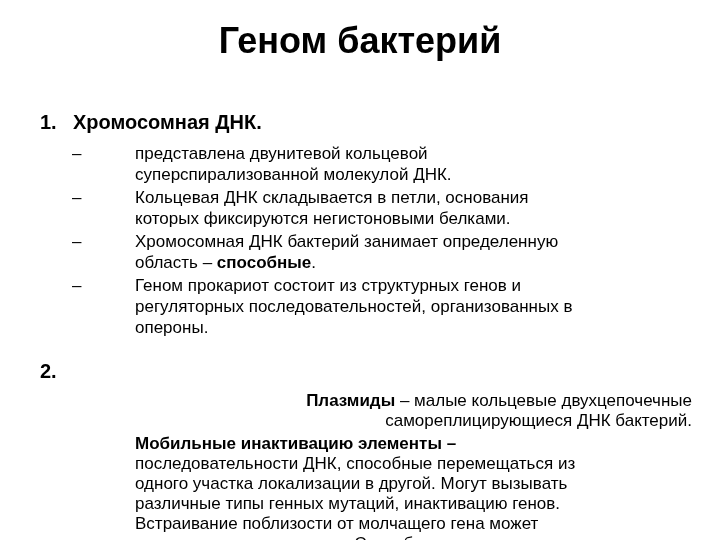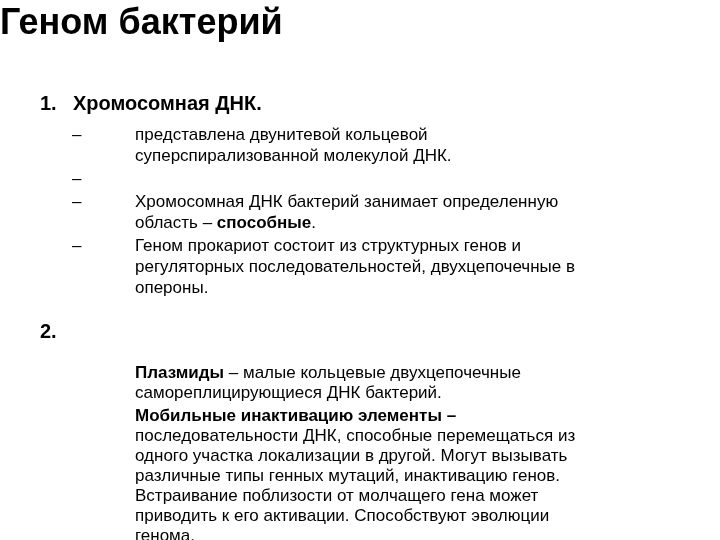--- a/index.html
+++ b/index.html
@@ -5,21 +5,22 @@
   html, body { margin: 0; padding: 0; }
   body {
     width: 720px; height: 540px;
     background: #ffffff; color: #000000;
     font-family: "Liberation Sans", sans-serif;
     overflow: hidden;
   }
   .slide { width: 720px; height: 540px; position: relative; }
 
   .title {
-    margin: 0; padding-top: 1px;
+    margin: 0; padding-top: 20px;
+    text-align: center;
     font-size: 36px; line-height: 42px; font-weight: 700;
   }
 
   .sec-head {
     display: flex; align-items: baseline;
     font-weight: 700; font-size: 20px; line-height: 24px;
   }
   .sec-head--1 { margin-top: 14px; }
   .sec-head--2 { margin-top: 21px; }
   .sec-num { flex: 0 0 73px; padding-left: 40px; box-sizing: border-box; }
@@ -33,21 +34,21 @@
   }
   .bullet:first-child { margin-top: 0; }
   .marker { flex: 0 0 135px; padding-left: 72px; box-sizing: border-box; }
   .btext { flex: 1; margin: 0; padding-right: 22px; white-space: pre-line; }
 
   .para {
     margin: 0 28px 0 135px;
     font-size: 17px; line-height: 20px;
     white-space: pre-line;
   }
-  .para--plasmids { margin-top: 20px; }
+  .para--plasmids { margin-top: 8px; text-align: right; }
   .para--mge { margin-top: 3px; }
 
   .b { font-weight: 700; }
 </style>
 </head>
 <body>
 
 <div class="slide">
 
   <h1 class="title">Геном бактерий</h1>
@@ -59,30 +60,32 @@
     </div>
 
     <div class="bullets">
       <div class="bullet">
         <span class="marker">–</span>
         <p class="btext"><span>представлена двунитевой кольцевой
 суперспирализованной молекулой ДНК.</span></p>
       </div>
       <div class="bullet">
         <span class="marker">–</span>
+        <p class="btext"><span>Кольцевая ДНК складывается в петли, основания
+которых фиксируются негистоновыми белками.</span></p>
       </div>
       <div class="bullet">
         <span class="marker">–</span>
         <p class="btext"><span>Хромосомная ДНК бактерий занимает определенную
 область – </span><span class="b">способные</span><span>.</span></p>
       </div>
       <div class="bullet">
         <span class="marker">–</span>
         <p class="btext"><span>Геном прокариот состоит из структурных генов и
-регуляторных последовательностей, двухцепочечные в
+регуляторных последовательностей, организованных в
 опероны.</span></p>
       </div>
     </div>
   </div>
 
   <div>
     <div class="sec-head sec-head--2">
       <span class="sec-num">2.</span>
     </div>
 

